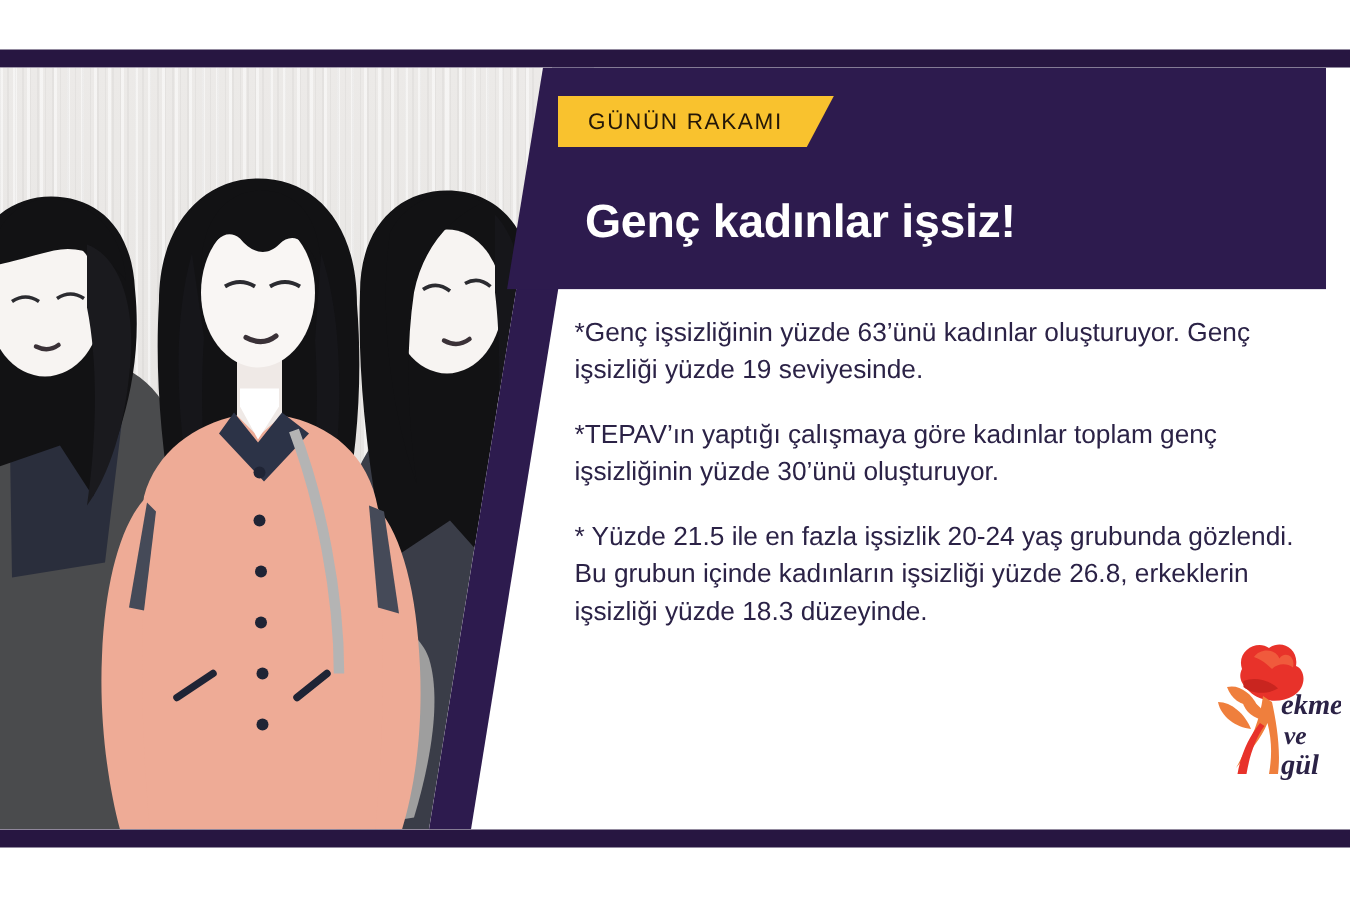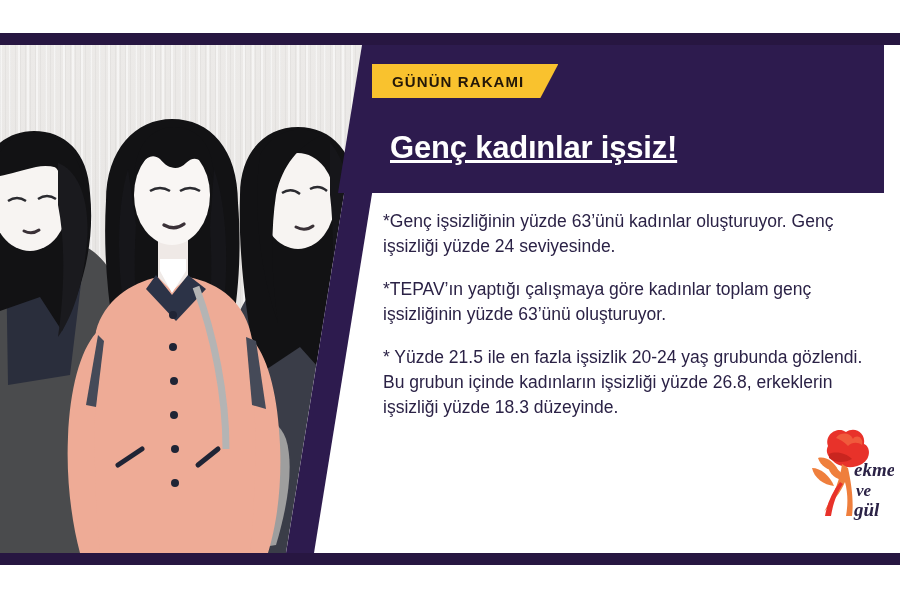--- a/index.html
+++ b/index.html
@@ -88,38 +88,37 @@
     height: 34px;
     padding: 0 34px 0 20px;
     background: #f9c22e;
     display: flex;
     align-items: center;
     clip-path: polygon(0 0, 100% 0, calc(100% - 18px) 100%, 0 100%);
     z-index: 4;
   }
   #kicker .kicker-text {
     font-size: 15px;
-    font-weight: bold;
+    font-weight: normal;
     letter-spacing: 1.1px;
     color: #231708;
     white-space: nowrap;
   }
 
   
   #headline {
     position: absolute;
     left: 390px;
     top: 130px;
     z-index: 4;
     font-size: 31px;
     font-weight: bold;
     color: #ffffff;
     letter-spacing: -0.2px;
     white-space: nowrap;
-    text-decoration: underline;
   }
 
   
   #body-copy {
     position: absolute;
     left: 383px;
     top: 209px;
     width: 500px;
     z-index: 4;
   }
@@ -251,22 +250,22 @@
 
   <div id="header-block"></div>
 
   <div id="kicker">
     <span class="kicker-text">GÜNÜN RAKAMI</span>
   </div>
 
   <div id="headline">Genç kadınlar işsiz!</div>
 
   <div id="body-copy">
-    <p class="para">*Genç işsizliğinin yüzde 63’ünü kadınlar oluşturuyor. Genç işsizliği yüzde 24 seviyesinde.</p>
-    <p class="para">*TEPAV’ın yaptığı çalışmaya göre kadınlar toplam genç işsizliğinin yüzde 63’ünü oluşturuyor.</p>
+    <p class="para">*Genç işsizliğinin yüzde 63’ünü kadınlar oluşturuyor. Genç işsizliği yüzde 19 seviyesinde.</p>
+    <p class="para">*TEPAV’ın yaptığı çalışmaya göre kadınlar toplam genç işsizliğinin yüzde 30’ünü oluşturuyor.</p>
     <p class="para">* Yüzde 21.5 ile en fazla işsizlik 20-24 yaş grubunda gözlendi. Bu grubun içinde kadınların işsizliği yüzde 26.8, erkeklerin işsizliği yüzde 18.3 düzeyinde.</p>
   </div>
 
   <div id="logo">
     <svg width="96" height="96" viewBox="0 0 96 96">
 
       <g>
         <path d="M30 22 C 26 10, 40 2, 48 8 C 56 2, 68 8, 66 20 C 72 22, 74 34, 64 40 C 56 45, 42 44, 35 37 C 28 31, 28 26, 30 22 Z" fill="#e8322a"></path>
         <path d="M38 14 C 42 8, 52 8, 55 15 C 58 10, 66 13, 64 21 C 60 18, 54 18, 50 22 C 45 17, 41 15, 38 14 Z" fill="#f05a3c"></path>
         <path d="M31 30 C 38 27, 48 29, 54 35 C 47 39, 37 39, 31 34 Z" fill="#c9251f"></path>

